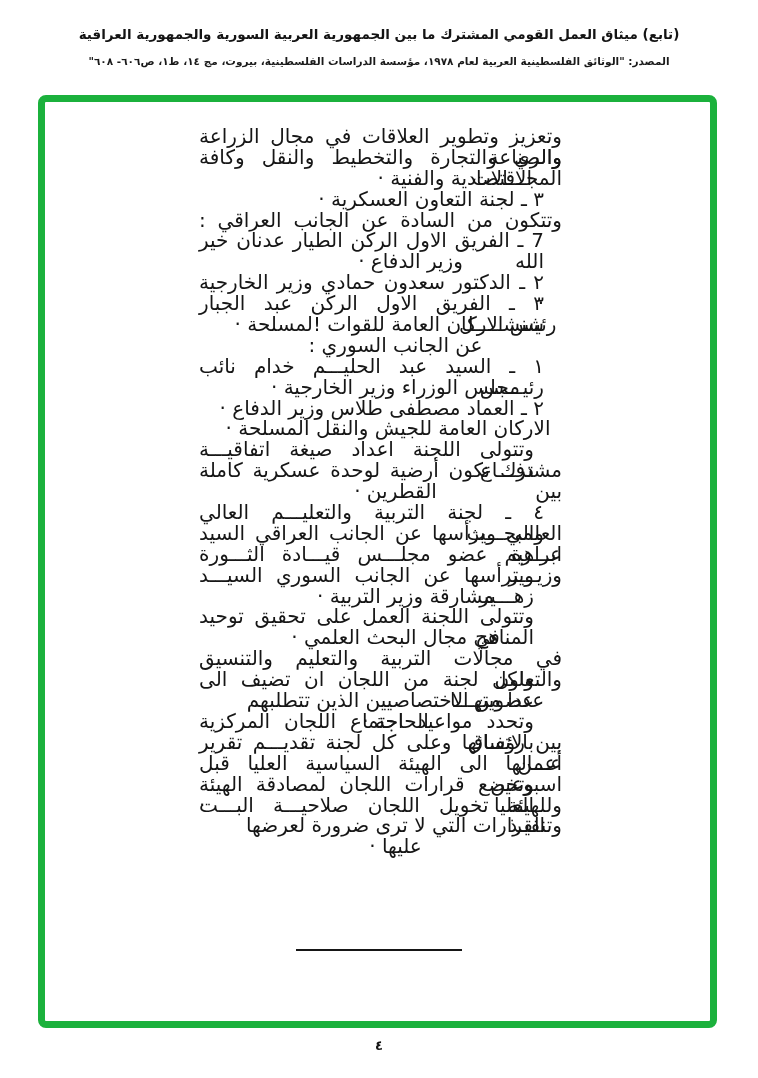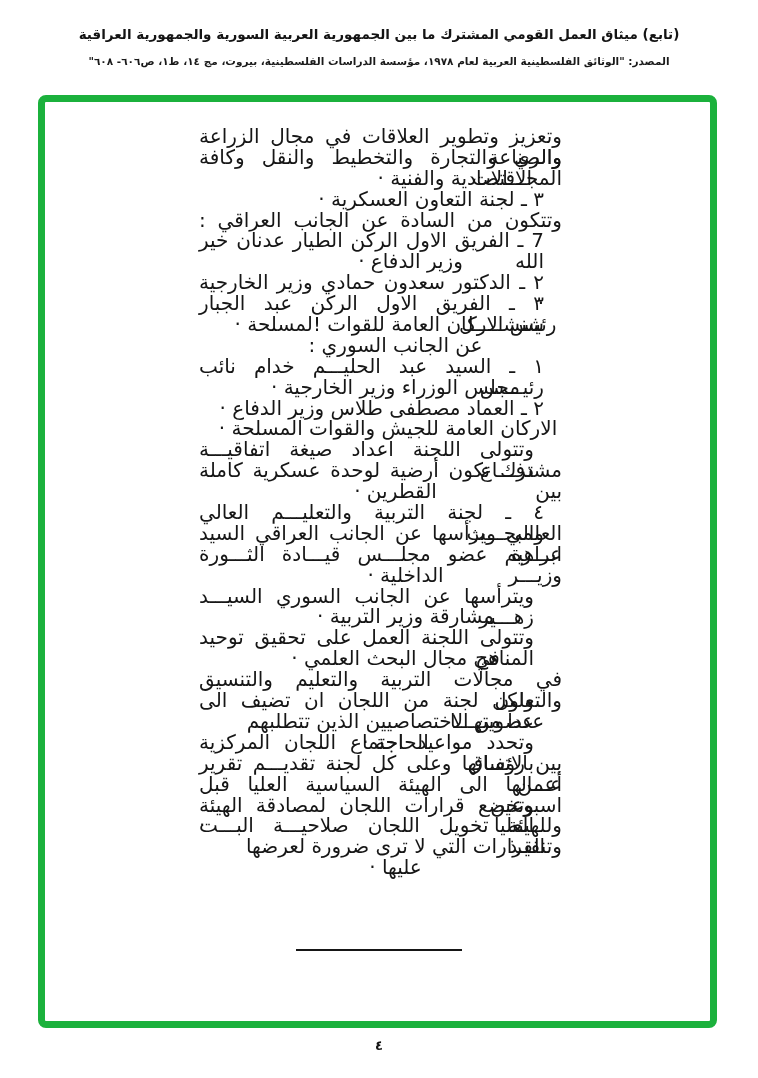--- a/index.html
+++ b/index.html
@@ -82,28 +82,27 @@
       <div class="ln a-j">وتتكون من السادة عن الجانب العراقي :</div>
       <div class="ln a-j" style="padding-right: 18px;">7 ـ الفريق الاول الركن الطيار عدنان خير الله</div>
       <div class="ln a-l" style="padding-left: 60px;">وزير الدفاع ·</div>
       <div class="ln a-j" style="padding-right: 18px;">٢ ـ الدكتور سعدون حمادي وزير الخارجية ·</div>
       <div class="ln a-j" style="padding-right: 18px;">٣ ـ الفريق الاول الركن عبد الجبار شنشـــــل</div>
       <div class="ln a-l" style="padding-left: 30px;">رئيس الاركان العامة للقوات !لمسلحة ·</div>
       <div class="ln a-l" style="padding-left: 30px;">عن الجانب السوري :</div>
       <div class="ln a-j" style="padding-right: 18px;">١ ـ السيد عبد الحليـــم خدام نائب رئيـــس</div>
       <div class="ln a-l" style="padding-left: 30px;">مجلس الوزراء وزير الخارجية ·</div>
       <div class="ln a-r" style="padding-right: 18px;">٢ ـ العماد مصطفى طلاس وزير الدفاع ·</div>
-      <div class="ln a-l" style="padding-left: 15px;">الاركان العامة للجيش والقوات المسلحة ·</div>
+      <div class="ln a-l" style="padding-left: 15px;">الاركان العامة للجيش والنقل المسلحة ·</div>
       <div class="ln a-j" style="padding-right: 28px;">وتتولى اللجنة اعداد صيغة اتفاقيـــة دفـــاع</div>
       <div class="ln a-j">مشترك تكون أرضية لوحدة عسكرية كاملة بين</div>
       <div class="ln a-l" style="padding-left: 30px;">القطرين ·</div>
       <div class="ln a-j" style="padding-right: 18px;">٤ ـ لجنة التربية والتعليـــم العالي والبحـــث</div>
       <div class="ln a-j">العلمي ويرأسها عن الجانب العراقي السيد عـــزة</div>
       <div class="ln a-j">ابراهيم عضو مجلـــس قيـــادة الثـــورة وزيـــر</div>
-      <div class="ln a-l" style="padding-left: 50px;">الداخلية ·</div>
       <div class="ln a-j" style="padding-right: 28px;">ويترأسها عن الجانب السوري السيـــد زهـــير</div>
       <div class="ln a-l" style="padding-left: 50px;">مشارقة وزير التربية ·</div>
       <div class="ln a-j" style="padding-right: 28px;">وتتولى اللجنة العمل على تحقيق توحيد المناهج</div>
       <div class="ln a-l" style="padding-left: 30px;">في مجال البحث العلمي ·</div>
       <div class="ln a-j">في مجالات التربية والتعليم والتنسيق والتعاون</div>
       <div class="ln a-j" style="padding-right: 28px;">ولكل لجنة من اللجان ان تضيف الى عضويتهـــا</div>
       <div class="ln a-l" style="padding-left: 30px;">عددا من الاختصاصيين الذين تتطلبهم الحاجة ·</div>
       <div class="ln a-j" style="padding-right: 28px;">وتحدد مواعيد اجتماع اللجان المركزية بالاتفـاق</div>
       <div class="ln a-j">بين رؤسائها وعلى كل لجنة تقديـــم تقرير عـــن</div>
       <div class="ln a-j">أعمالها الى الهيئة السياسية العليا قبل اسبوعين</div>

